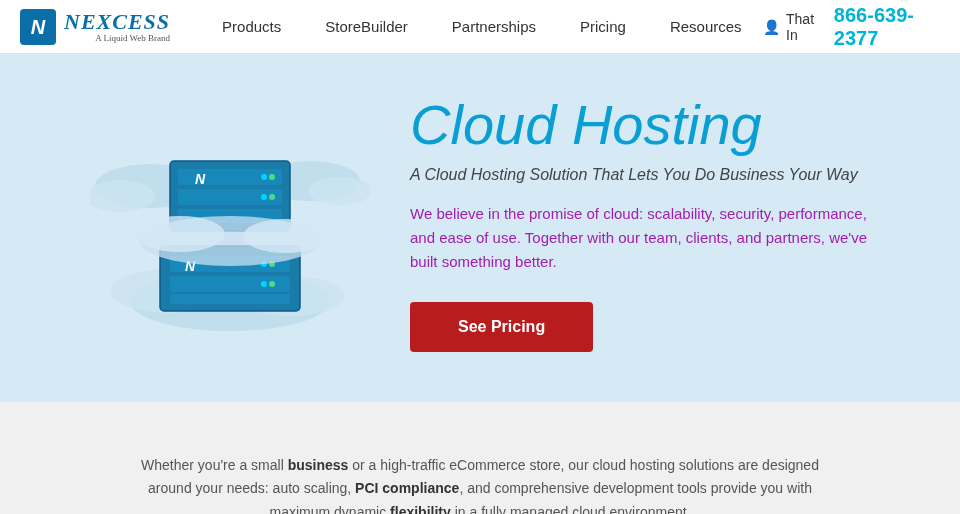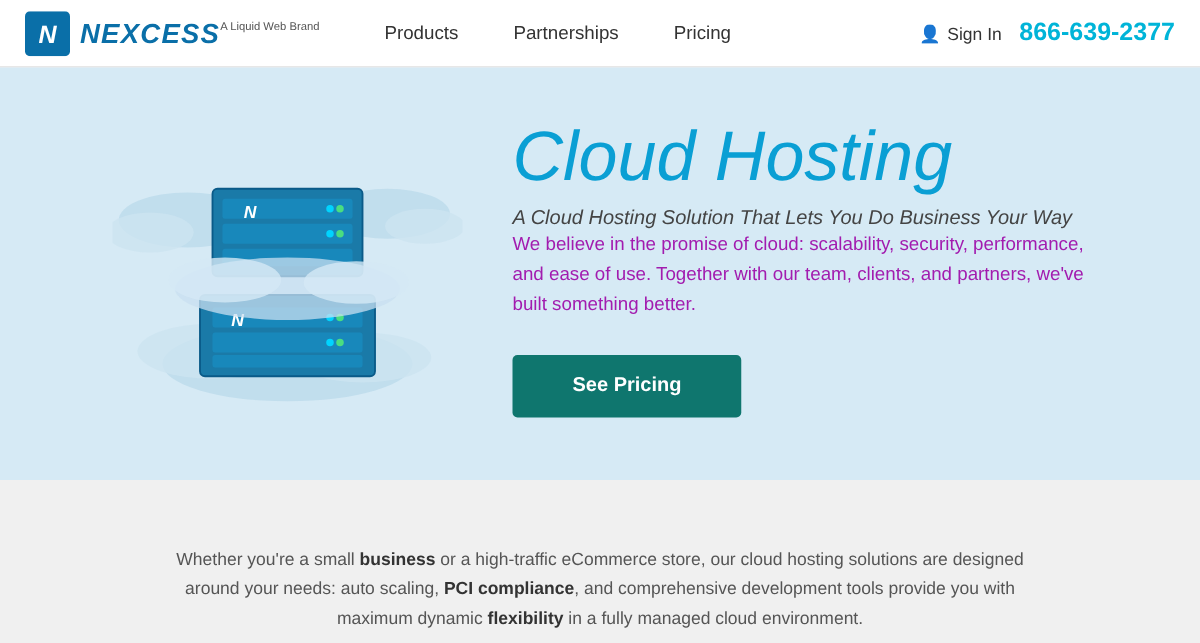--- a/index.html
+++ b/index.html
@@ -21,22 +21,23 @@
       margin-right: 30px;
       text-decoration: none;
     }
     .logo-icon {
       width: 36px;
       height: 36px;
       margin-right: 8px;
     }
     .logo-text-area {
       display: flex;
-      flex-direction: row;
+      flex-direction: column;
       line-height: 1;
+      font-family: Liberation Serif, serif;
     }
     .logo-nexcess {
       font-size: 22px;
       font-weight: 900;
       color: #0a6fa8;
       letter-spacing: 1px;
       font-style: italic;
     }
     .logo-sub {
       font-size: 9px;
@@ -103,29 +104,30 @@
       font-weight: 400;
       color: #0a9fd4;
       line-height: 1.1;
       margin-bottom: 10px;
       font-style: italic;
     }
     .hero-subtitle {
       font-size: 16px;
       font-style: italic;
       color: #444;
+      margin-bottom: 18px;
     }
     .hero-body {
       font-size: 15px;
       color: #a21caf;
       line-height: 1.6;
       margin-bottom: 28px;
     }
     .see-pricing-btn {
-      background: #0f766e;
+      background: #b91c1c;
       color: #fff;
       font-size: 16px;
       font-weight: 600;
       padding: 16px 48px;
       border: none;
       border-radius: 4px;
       cursor: pointer;
       display: inline-block;
     }
 
@@ -160,28 +162,30 @@
       <text x="50%" y="55%" dominant-baseline="middle" text-anchor="middle" fill="white" font-size="20" font-weight="900" font-style="italic" font-family="Arial">N</text>
     </svg>
     <div class="logo-text-area">
       <span class="logo-nexcess">NEXCESS</span>
       <span class="logo-sub">A Liquid Web Brand</span>
     </div>
   </a>
 
   <nav>
     <a class="nav-item" href="#">Products</a>
+    <a class="nav-item" href="#">StoreBuilder</a>
     <a class="nav-item" href="#">Partnerships</a>
     <a class="nav-item" href="#">Pricing</a>
+    <a class="nav-item" href="#">Resources</a>
   </nav>
 
   <div class="header-right">
     <div class="sign-in">
       <span>👤</span>
-      <span>Sign In</span>
+      <span>That In</span>
     </div>
     <span class="phone-number">866-639-2377</span>
   </div>
 </header>
 
 <section class="hero">
   <div class="hero-illustration">
     
     <svg viewBox="0 0 280 230" class="cloud-illustration">
 

